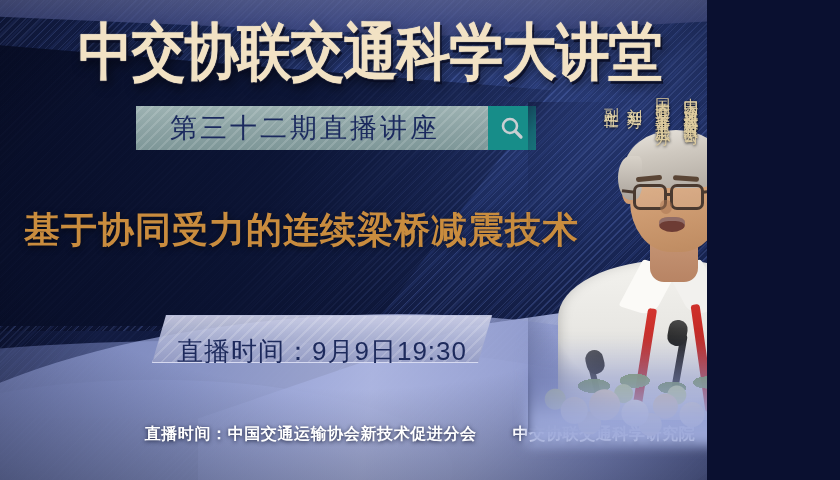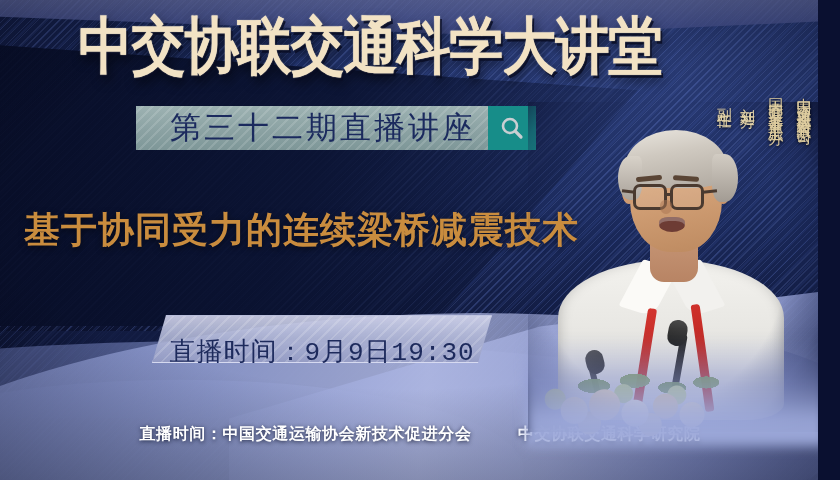--- a/index.html
+++ b/index.html
@@ -1,19 +1,19 @@
 <!DOCTYPE html>
 <html><head>
 <meta charset="utf-8">
 <style>
   html,body{margin:0;padding:0;background:#0a1030;}
   *{box-sizing:border-box;}
   #poster{
-    position:relative;width:818px;height:480px;overflow:hidden;
-    font-family:Liberation Mono, monospace;
+    position:relative;width:707px;height:480px;overflow:hidden;
+    font-family:Liberation Sans, sans-serif;
     background:#141f4d;
   }
 
   
   .bg-base{
     position:absolute;inset:0;
     background:
       radial-gradient(120% 90% at 78% 12%, #2b3d78 0%, #1b2a5c 38%, #0e1638 72%, #080d25 100%),
       linear-gradient(160deg,#1a2554 0%,#101a42 55%,#090f28 100%);
   }
@@ -106,21 +106,21 @@
   .sub-band::after{
     content:"";position:absolute;inset:0;
     background:repeating-linear-gradient(-45deg,
       rgba(255,255,255,.13) 0px, rgba(255,255,255,.13) 2px,
       rgba(0,0,0,0) 2px, rgba(0,0,0,0) 7px);
     pointer-events:none;
   }
   .sub-text{
     position:relative;z-index:2;
     margin-left:34px;
-    font-size:31px;font-weight:400;color:#1b2a5e;letter-spacing:3px;
+    font-size:27px;font-weight:400;color:#1b2a5e;letter-spacing:3px;
     white-space:nowrap;
   }
   .search-box{
     position:absolute;right:0;top:0;width:48px;height:44px;
     background:#178d89;
     display:flex;align-items:center;justify-content:center;z-index:3;
   }
   .search-box svg{display:block;}
 
   

